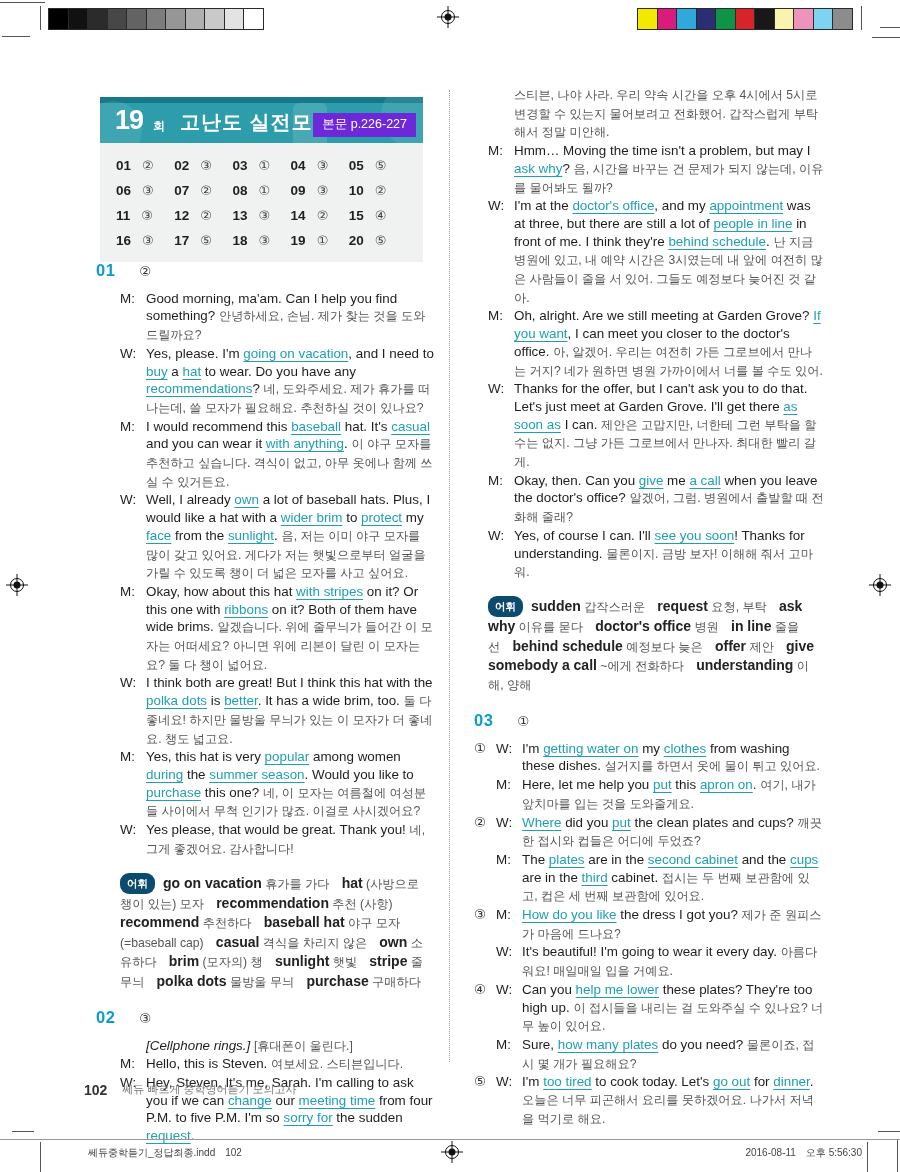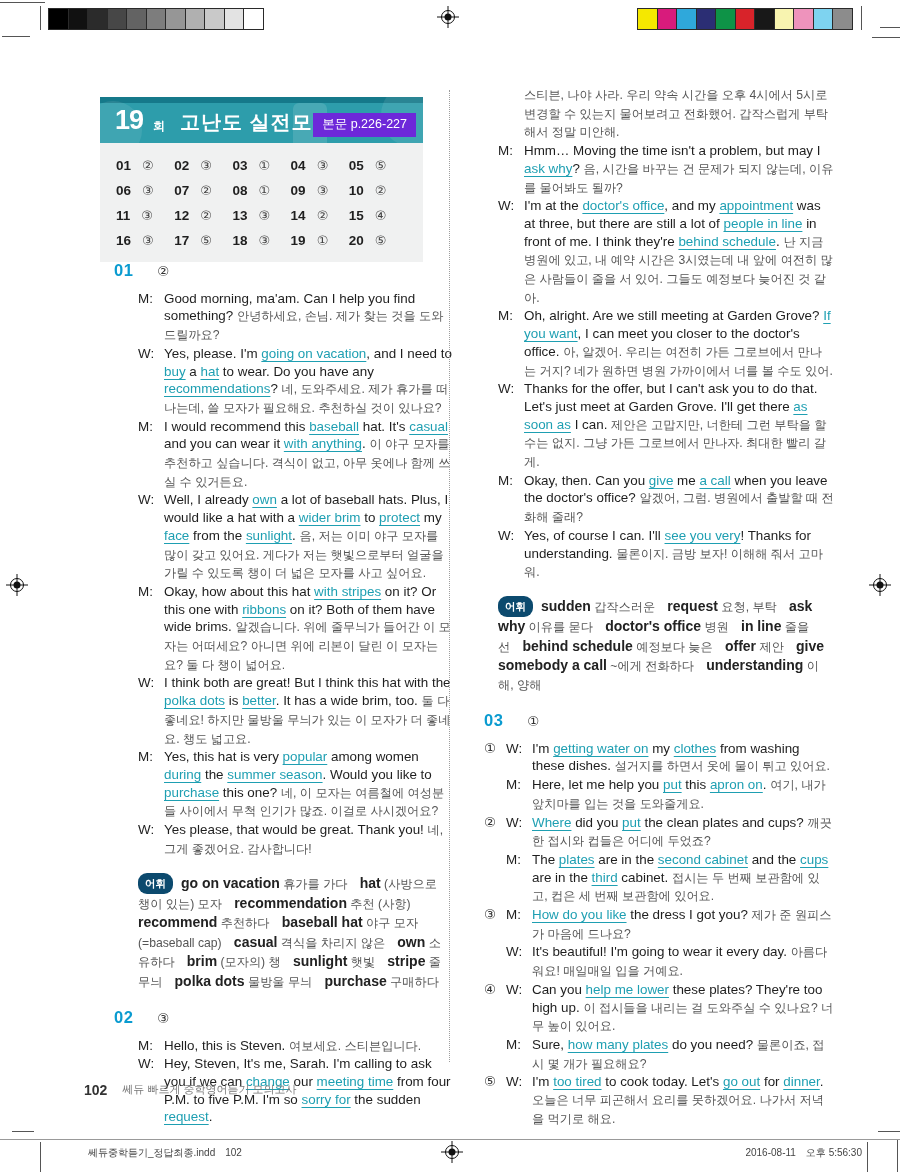--- a/index.html
+++ b/index.html
@@ -34,22 +34,22 @@
 
   
   .answer-grid{position:absolute;left:100px;top:143px;width:323px;background:#F0F1F1;
       box-sizing:border-box;padding:12px 16px 11px;display:grid;grid-template-columns:repeat(5,1fr);row-gap:4px;}
   .ans-cell{display:flex;align-items:baseline;gap:11px;line-height:21px;}
   .ans-no{font-weight:bold;font-size:13.5px;color:#1f1f1f;}
   .ans-val{font-size:13px;color:#444;}
 
   
   .column{position:absolute;font-size:13.4px;line-height:17.7px;color:#1e1e1e;}
-  #col-left{left:114px;top:250px;width:338px;}
-  #col-right{left:484px;top:86px;width:350px;}
+  #col-left{left:96px;top:250px;width:338px;}
+  #col-right{left:474px;top:86px;width:350px;}
   .col-divider{position:absolute;left:449px;top:90px;height:972px;width:0;border-left:1.4px dotted #9d9d9d;}
 
   .sec-head{margin:18px 0 9px 0;}
   #col-left .sec-head:first-child{margin-top:12px;}
   .sec-no{color:#0A9BD0;font-weight:bold;font-size:16.5px;letter-spacing:0.5px;}
   .sec-ans{margin-left:24px;font-size:13.5px;color:#333;}
 
   .dlg{margin-left:24px;}
   #col-right .dlg{margin-left:14px;}
   #col-right .dlg.items{margin-left:22px;}
@@ -248,33 +248,34 @@
         <div class="dline"><span class="spk">M:</span><span class="sg sg-en">I would recommend this </span><span class="sg sg-u">baseball</span><span class="sg sg-en"> hat. It's </span><span class="sg sg-u">casual</span><span class="sg sg-en"> and you can wear it </span><span class="sg sg-u">with anything</span><span class="sg sg-en">. </span><span class="sg sg-ko">이 야구 모자를 추천하고 싶습니다. 격식이 없고, 아무 옷에나 함께 쓰실 수 있거든요.</span></div>
         <div class="dline"><span class="spk">W:</span><span class="sg sg-en">Well, I already </span><span class="sg sg-u">own</span><span class="sg sg-en"> a lot of baseball hats. Plus, I would like a hat with a </span><span class="sg sg-u">wider brim</span><span class="sg sg-en"> to </span><span class="sg sg-u">protect</span><span class="sg sg-en"> my </span><span class="sg sg-u">face</span><span class="sg sg-en"> from the </span><span class="sg sg-u">sunlight</span><span class="sg sg-en">. </span><span class="sg sg-ko">음, 저는 이미 야구 모자를 많이 갖고 있어요. 게다가 저는 햇빛으로부터 얼굴을 가릴 수 있도록 챙이 더 넓은 모자를 사고 싶어요.</span></div>
         <div class="dline"><span class="spk">M:</span><span class="sg sg-en">Okay, how about this hat </span><span class="sg sg-u">with stripes</span><span class="sg sg-en"> on it? Or this one with </span><span class="sg sg-u">ribbons</span><span class="sg sg-en"> on it? Both of them have wide brims. </span><span class="sg sg-ko">알겠습니다. 위에 줄무늬가 들어간 이 모자는 어떠세요? 아니면 위에 리본이 달린 이 모자는요? 둘 다 챙이 넓어요.</span></div>
         <div class="dline"><span class="spk">W:</span><span class="sg sg-en">I think both are great! But I think this hat with the </span><span class="sg sg-u">polka dots</span><span class="sg sg-en"> is </span><span class="sg sg-u">better</span><span class="sg sg-en">. It has a wide brim, too. </span><span class="sg sg-ko">둘 다 좋네요! 하지만 물방울 무늬가 있는 이 모자가 더 좋네요. 챙도 넓고요.</span></div>
         <div class="dline"><span class="spk">M:</span><span class="sg sg-en">Yes, this hat is very </span><span class="sg sg-u">popular</span><span class="sg sg-en"> among women </span><span class="sg sg-u">during</span><span class="sg sg-en"> the </span><span class="sg sg-u">summer season</span><span class="sg sg-en">. Would you like to </span><span class="sg sg-u">purchase</span><span class="sg sg-en"> this one? </span><span class="sg sg-ko">네, 이 모자는 여름철에 여성분들 사이에서 무척 인기가 많죠. 이걸로 사시겠어요?</span></div>
         <div class="dline"><span class="spk">W:</span><span class="sg sg-en">Yes please, that would be great. Thank you! </span><span class="sg sg-ko">네, 그게 좋겠어요. 감사합니다!</span></div>
       </div>
       <div class="vocab"><span class="vbadge">어휘</span><span class="sg sg-term">go on vacation</span><span class="sg sg-ko"> 휴가를 가다 </span><span class="sg sg-term">hat</span><span class="sg sg-ko"> (사방으로 챙이 있는) 모자 </span><span class="sg sg-term">recommendation</span><span class="sg sg-ko"> 추천 (사항) </span><span class="sg sg-term">recommend</span><span class="sg sg-ko"> 추천하다 </span><span class="sg sg-term">baseball hat</span><span class="sg sg-ko"> 야구 모자(=baseball cap) </span><span class="sg sg-term">casual</span><span class="sg sg-ko"> 격식을 차리지 않은 </span><span class="sg sg-term">own</span><span class="sg sg-ko"> 소유하다 </span><span class="sg sg-term">brim</span><span class="sg sg-ko"> (모자의) 챙 </span><span class="sg sg-term">sunlight</span><span class="sg sg-ko"> 햇빛 </span><span class="sg sg-term">stripe</span><span class="sg sg-ko"> 줄무늬 </span><span class="sg sg-term">polka dots</span><span class="sg sg-ko"> 물방울 무늬 </span><span class="sg sg-term">purchase</span><span class="sg sg-ko"> 구매하다</span></div>
       <div class="sec-head"><span class="sec-no">02</span><span class="sec-ans">③</span></div>
       <div class="dlg">
+        <div class="dline"><span class="sg sg-it">[Cellphone rings.] </span><span class="sg sg-ko">[휴대폰이 울린다.]</span></div>
         <div class="dline"><span class="spk">M:</span><span class="sg sg-en">Hello, this is Steven. </span><span class="sg sg-ko">여보세요. 스티븐입니다.</span></div>
         <div class="dline"><span class="spk">W:</span><span class="sg sg-en">Hey, Steven, It's me, Sarah. I'm calling to ask you if we can </span><span class="sg sg-u">change</span><span class="sg sg-en"> our </span><span class="sg sg-u">meeting time</span><span class="sg sg-en"> from four P.M. to five P.M. I'm so </span><span class="sg sg-u">sorry for</span><span class="sg sg-en"> the sudden </span><span class="sg sg-u">request</span><span class="sg sg-en">.</span></div>
       </div>
     </div>
   <div class="column" id="col-right">
       <div class="dlg">
         <div class="dline"><span class="sg sg-ko">스티븐, 나야 사라. 우리 약속 시간을 오후 4시에서 5시로 변경할 수 있는지 물어보려고 전화했어. 갑작스럽게 부탁해서 정말 미안해.</span></div>
         <div class="dline"><span class="spk">M:</span><span class="sg sg-en">Hmm… Moving the time isn't a problem, but may I </span><span class="sg sg-u">ask why</span><span class="sg sg-en">? </span><span class="sg sg-ko">음, 시간을 바꾸는 건 문제가 되지 않는데, 이유를 물어봐도 될까?</span></div>
         <div class="dline"><span class="spk">W:</span><span class="sg sg-en">I'm at the </span><span class="sg sg-u">doctor's office</span><span class="sg sg-en">, and my </span><span class="sg sg-u">appointment</span><span class="sg sg-en"> was at three, but there are still a lot of </span><span class="sg sg-u">people in line</span><span class="sg sg-en"> in front of me. I think they're </span><span class="sg sg-u">behind schedule</span><span class="sg sg-en">. </span><span class="sg sg-ko">난 지금 병원에 있고, 내 예약 시간은 3시였는데 내 앞에 여전히 많은 사람들이 줄을 서 있어. 그들도 예정보다 늦어진 것 같아.</span></div>
         <div class="dline"><span class="spk">M:</span><span class="sg sg-en">Oh, alright. Are we still meeting at Garden Grove? </span><span class="sg sg-u">If you want</span><span class="sg sg-en">, I can meet you closer to the doctor's office. </span><span class="sg sg-ko">아, 알겠어. 우리는 여전히 가든 그로브에서 만나는 거지? 네가 원하면 병원 가까이에서 너를 볼 수도 있어.</span></div>
         <div class="dline"><span class="spk">W:</span><span class="sg sg-en">Thanks for the offer, but I can't ask you to do that. Let's just meet at Garden Grove. I'll get there </span><span class="sg sg-u">as soon as</span><span class="sg sg-en"> I can. </span><span class="sg sg-ko">제안은 고맙지만, 너한테 그런 부탁을 할 수는 없지. 그냥 가든 그로브에서 만나자. 최대한 빨리 갈게.</span></div>
         <div class="dline"><span class="spk">M:</span><span class="sg sg-en">Okay, then. Can you </span><span class="sg sg-u">give</span><span class="sg sg-en"> me </span><span class="sg sg-u">a call</span><span class="sg sg-en"> when you leave the doctor's office? </span><span class="sg sg-ko">알겠어, 그럼. 병원에서 출발할 때 전화해 줄래?</span></div>
-        <div class="dline"><span class="spk">W:</span><span class="sg sg-en">Yes, of course I can. I'll </span><span class="sg sg-u">see you very</span><span class="sg sg-en">! Thanks for understanding. </span><span class="sg sg-ko">물론이지. 금방 보자! 이해해 줘서 고마워.</span></div>
+        <div class="dline"><span class="spk">W:</span><span class="sg sg-en">Yes, of course I can. I'll </span><span class="sg sg-u">see you soon</span><span class="sg sg-en">! Thanks for understanding. </span><span class="sg sg-ko">물론이지. 금방 보자! 이해해 줘서 고마워.</span></div>
       </div>
       <div class="vocab"><span class="vbadge">어휘</span><span class="sg sg-term">sudden</span><span class="sg sg-ko"> 갑작스러운 </span><span class="sg sg-term">request</span><span class="sg sg-ko"> 요청, 부탁 </span><span class="sg sg-term">ask why</span><span class="sg sg-ko"> 이유를 묻다 </span><span class="sg sg-term">doctor's office</span><span class="sg sg-ko"> 병원 </span><span class="sg sg-term">in line</span><span class="sg sg-ko"> 줄을 선 </span><span class="sg sg-term">behind schedule</span><span class="sg sg-ko"> 예정보다 늦은 </span><span class="sg sg-term">offer</span><span class="sg sg-ko"> 제안 </span><span class="sg sg-term">give somebody a call</span><span class="sg sg-ko"> ~에게 전화하다 </span><span class="sg sg-term">understanding</span><span class="sg sg-ko"> 이해, 양해</span></div>
       <div class="sec-head"><span class="sec-no">03</span><span class="sec-ans">①</span></div>
       <div class="dlg items">
         <div class="dline"><span class="inum">①</span><span class="spk">W:</span><span class="sg sg-en">I'm </span><span class="sg sg-u">getting water on</span><span class="sg sg-en"> my </span><span class="sg sg-u">clothes</span><span class="sg sg-en"> from washing these dishes. </span><span class="sg sg-ko">설거지를 하면서 옷에 물이 튀고 있어요.</span></div>
         <div class="dline"><span class="spk">M:</span><span class="sg sg-en">Here, let me help you </span><span class="sg sg-u">put</span><span class="sg sg-en"> this </span><span class="sg sg-u">apron on</span><span class="sg sg-en">. </span><span class="sg sg-ko">여기, 내가 앞치마를 입는 것을 도와줄게요.</span></div>
         <div class="dline"><span class="inum">②</span><span class="spk">W:</span><span class="sg sg-u">Where</span><span class="sg sg-en"> did you </span><span class="sg sg-u">put</span><span class="sg sg-en"> the clean plates and cups? </span><span class="sg sg-ko">깨끗한 접시와 컵들은 어디에 두었죠?</span></div>
         <div class="dline"><span class="spk">M:</span><span class="sg sg-en">The </span><span class="sg sg-u">plates</span><span class="sg sg-en"> are in the </span><span class="sg sg-u">second cabinet</span><span class="sg sg-en"> and the </span><span class="sg sg-u">cups</span><span class="sg sg-en"> are in the </span><span class="sg sg-u">third</span><span class="sg sg-en"> cabinet. </span><span class="sg sg-ko">접시는 두 번째 보관함에 있고, 컵은 세 번째 보관함에 있어요.</span></div>
         <div class="dline"><span class="inum">③</span><span class="spk">M:</span><span class="sg sg-u">How do you like</span><span class="sg sg-en"> the dress I got you? </span><span class="sg sg-ko">제가 준 원피스가 마음에 드나요?</span></div>
         <div class="dline"><span class="spk">W:</span><span class="sg sg-en">It's beautiful! I'm going to wear it every day. </span><span class="sg sg-ko">아름다워요! 매일매일 입을 거예요.</span></div>

